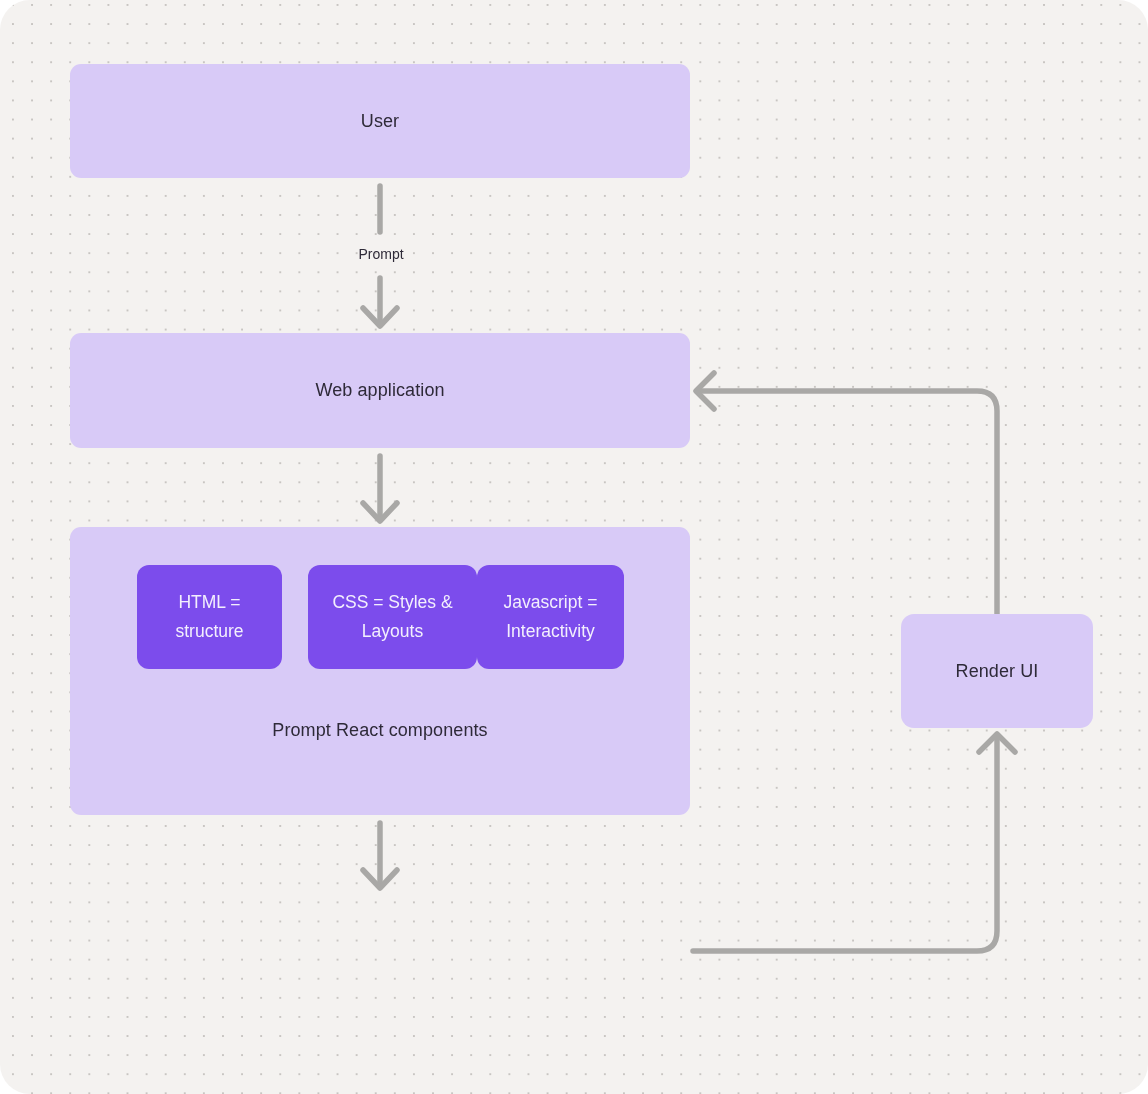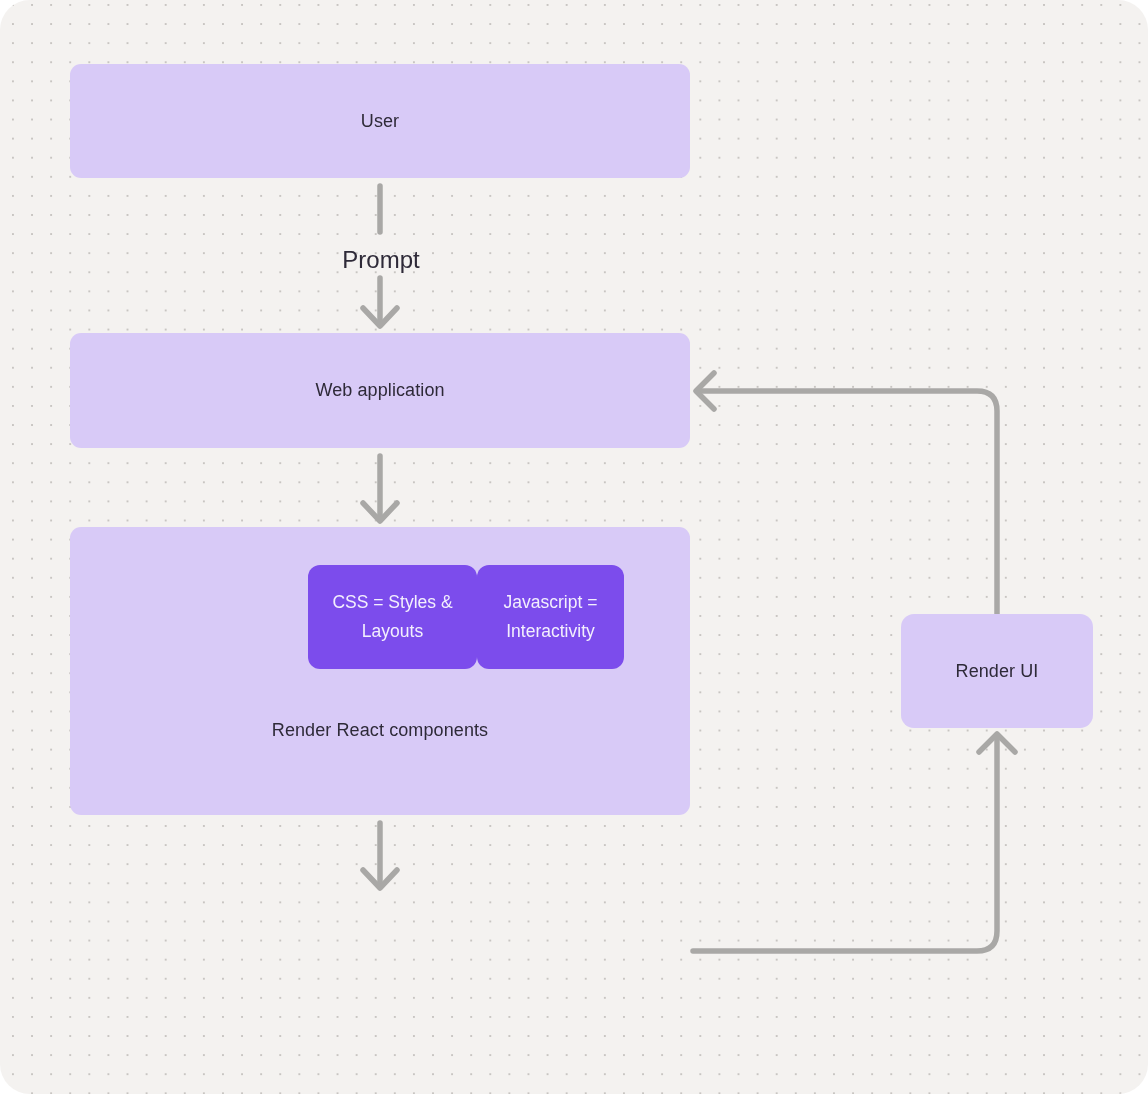--- a/index.html
+++ b/index.html
@@ -44,21 +44,21 @@
     left:0; right:0; top:193px;
     text-align:center;
     color:#2e2a38;
     font-size:18px; font-weight:500; letter-spacing:0.1px;
   }
   .edge-label {
     position:absolute;
     left:311px; top:246px; width:140px;
     text-align:center;
     color:#2e2a38;
-    font-size:24px; font-weight:500;
+    font-size:14px; font-weight:500;
   }
   .connectors {
     position:absolute; left:0; top:0;
     pointer-events:none;
   }
 </style>
 </head>
 <body>
 
 <div class="canvas">
@@ -88,27 +88,30 @@
     <span>User</span>
   </div>
 
   <div class="edge-label">Prompt</div>
 
   <div class="node" style="left:70px; top:333px; width:620px; height:115px;justify-content:center;">
     <span>Web application</span>
   </div>
 
   <div class="container-node" style="left:70px; top:527px; width:620px; height:288px;">
+    <div class="child-node" style="left:67px; top:38px; width:145px; height:104px;">
+      <span>HTML = structure</span>
+    </div>
     <div class="child-node" style="left:238px; top:38px; width:169px; height:104px;">
       <span>CSS = Styles &amp; Layouts</span>
     </div>
     <div class="child-node" style="left:407px; top:38px; width:147px; height:104px;">
       <span>Javascript = Interactivity</span>
     </div>
-    <div class="container-caption">Render React components</div>
+    <div class="container-caption">Prompt React components</div>
   </div>
 
 
   <div class="node" style="left:901px; top:614px; width:192px; height:114px; border-radius:13px;">
     <span>Render UI</span>
   </div>
 
 </div>
 
 </body></html>

